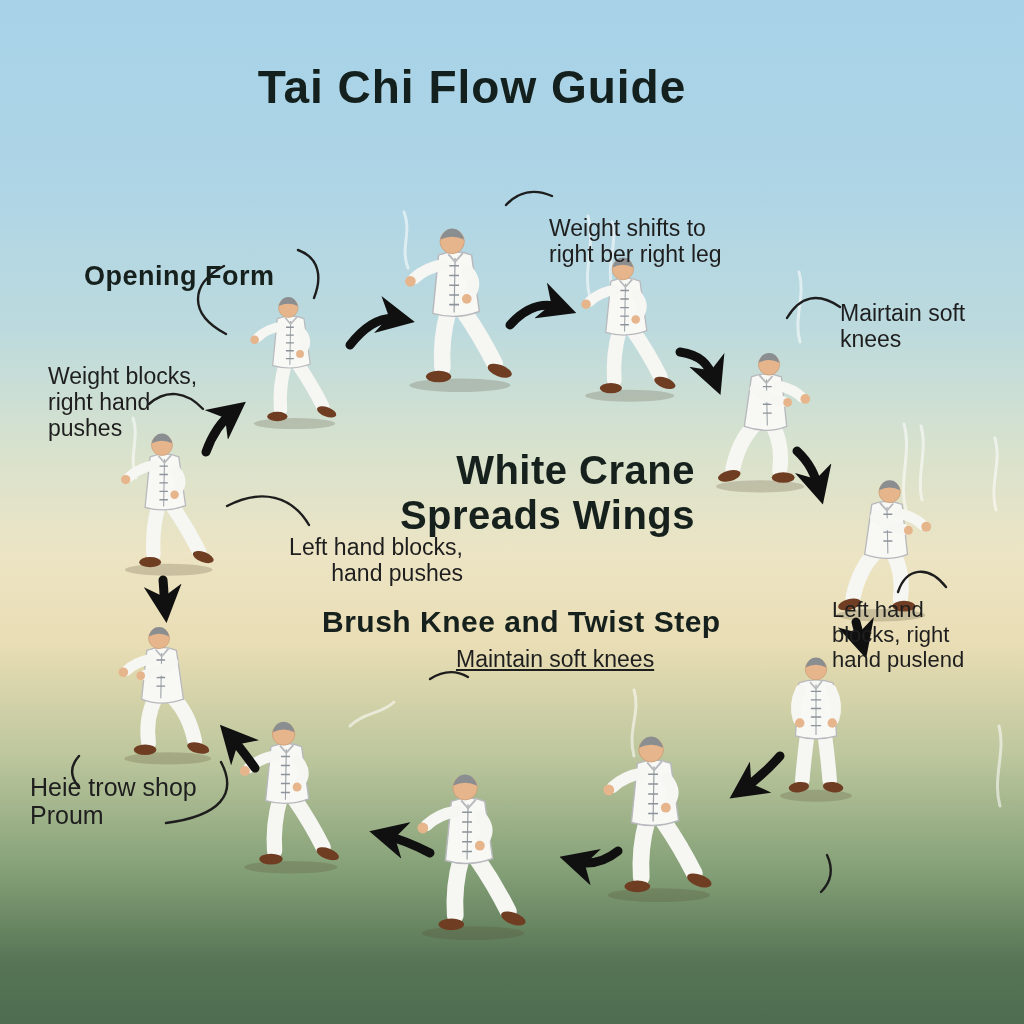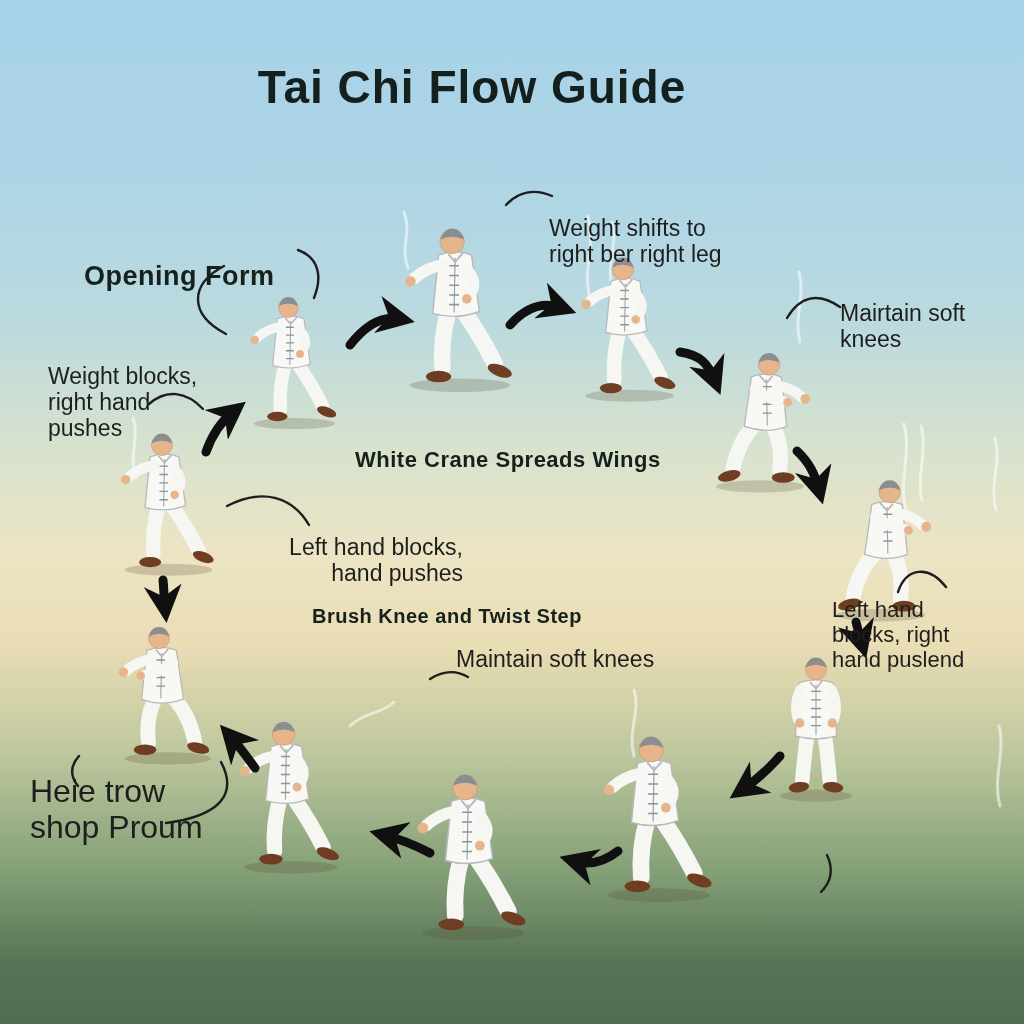--- a/index.html
+++ b/index.html
@@ -10,30 +10,30 @@
     font-family:"Liberation Sans",sans-serif;
     background:linear-gradient(180deg,
       #a7d2e8 0%, #aed5e6 18%, #bcdade 32%,
       #d8e2cd 44%, #ece4c4 54%, #e9ddb4 63%,
       #bcc69d 74%, #84a077 85%, #577455 94%, #4e6d51 100%);
   }
   .txt{position:absolute;color:#1e1e1e;line-height:1.13;}
   .h{font-weight:700;color:#16211d;letter-spacing:.5px;}
   #title{top:62px;left:0;width:944px;text-align:center;font-size:46px;font-weight:700;color:#14201d;letter-spacing:1px;}
   #h-opening{left:84px;top:230px;font-size:27px;margin-top:31px;}
-  #h-white-crane{left:355px;top:448px;width:340px;text-align:left;font-size:22px;}
-  #h-brush-knee{left:312px;top:605px;font-size:20px;}
+  #h-white-crane{left:355px;top:448px;width:340px;text-align:right;font-size:40px;}
+  #h-brush-knee{left:322px;top:605px;font-size:30px;}
   #h-repulse{left:768px;top:878px;font-size:30px;color:#122018;}
   #ann-weight-shifts{left:549px;top:180px;width:200px;font-size:23px;margin-top:35px;}
   #ann-maintain-upper{left:840px;top:300px;width:150px;font-size:23px;}
   #ann-weight-blocks{left:48px;top:363px;width:160px;font-size:23px;}
   #ann-left-mid{left:253px;top:534px;width:210px;font-size:23px;text-align:right;}
   #ann-left-right{left:832px;top:598px;width:138px;font-size:22px;}
-  #ann-heie{left:30px;top:773px;width:195px;font-size:32px;}
-  #ann-maintain-center{left:456px;top:646px;width:230px;font-size:23px;}
+  #ann-heie{left:30px;top:773px;width:195px;font-size:25px;}
+  #ann-maintain-center{left:456px;top:646px;width:230px;font-size:23px;text-decoration:underline;}
   .fig{position:absolute;}
   .fig svg{width:100%;height:100%;overflow:visible;display:block;}
   .flip svg{transform:scaleX(-1);}
   #overlay,#wisps{position:absolute;left:0;top:0;width:1024px;height:1024px;pointer-events:none;}
   .arrow{stroke:#101010;stroke-width:9;fill:none;stroke-linecap:round;}
   .leader{stroke:#1d1d1d;stroke-width:2.4;fill:none;stroke-linecap:round;}
   .wisp{stroke:#ffffff;stroke-width:3;fill:none;opacity:.55;stroke-linecap:round;}
 </style>
 </head>
 <body>

